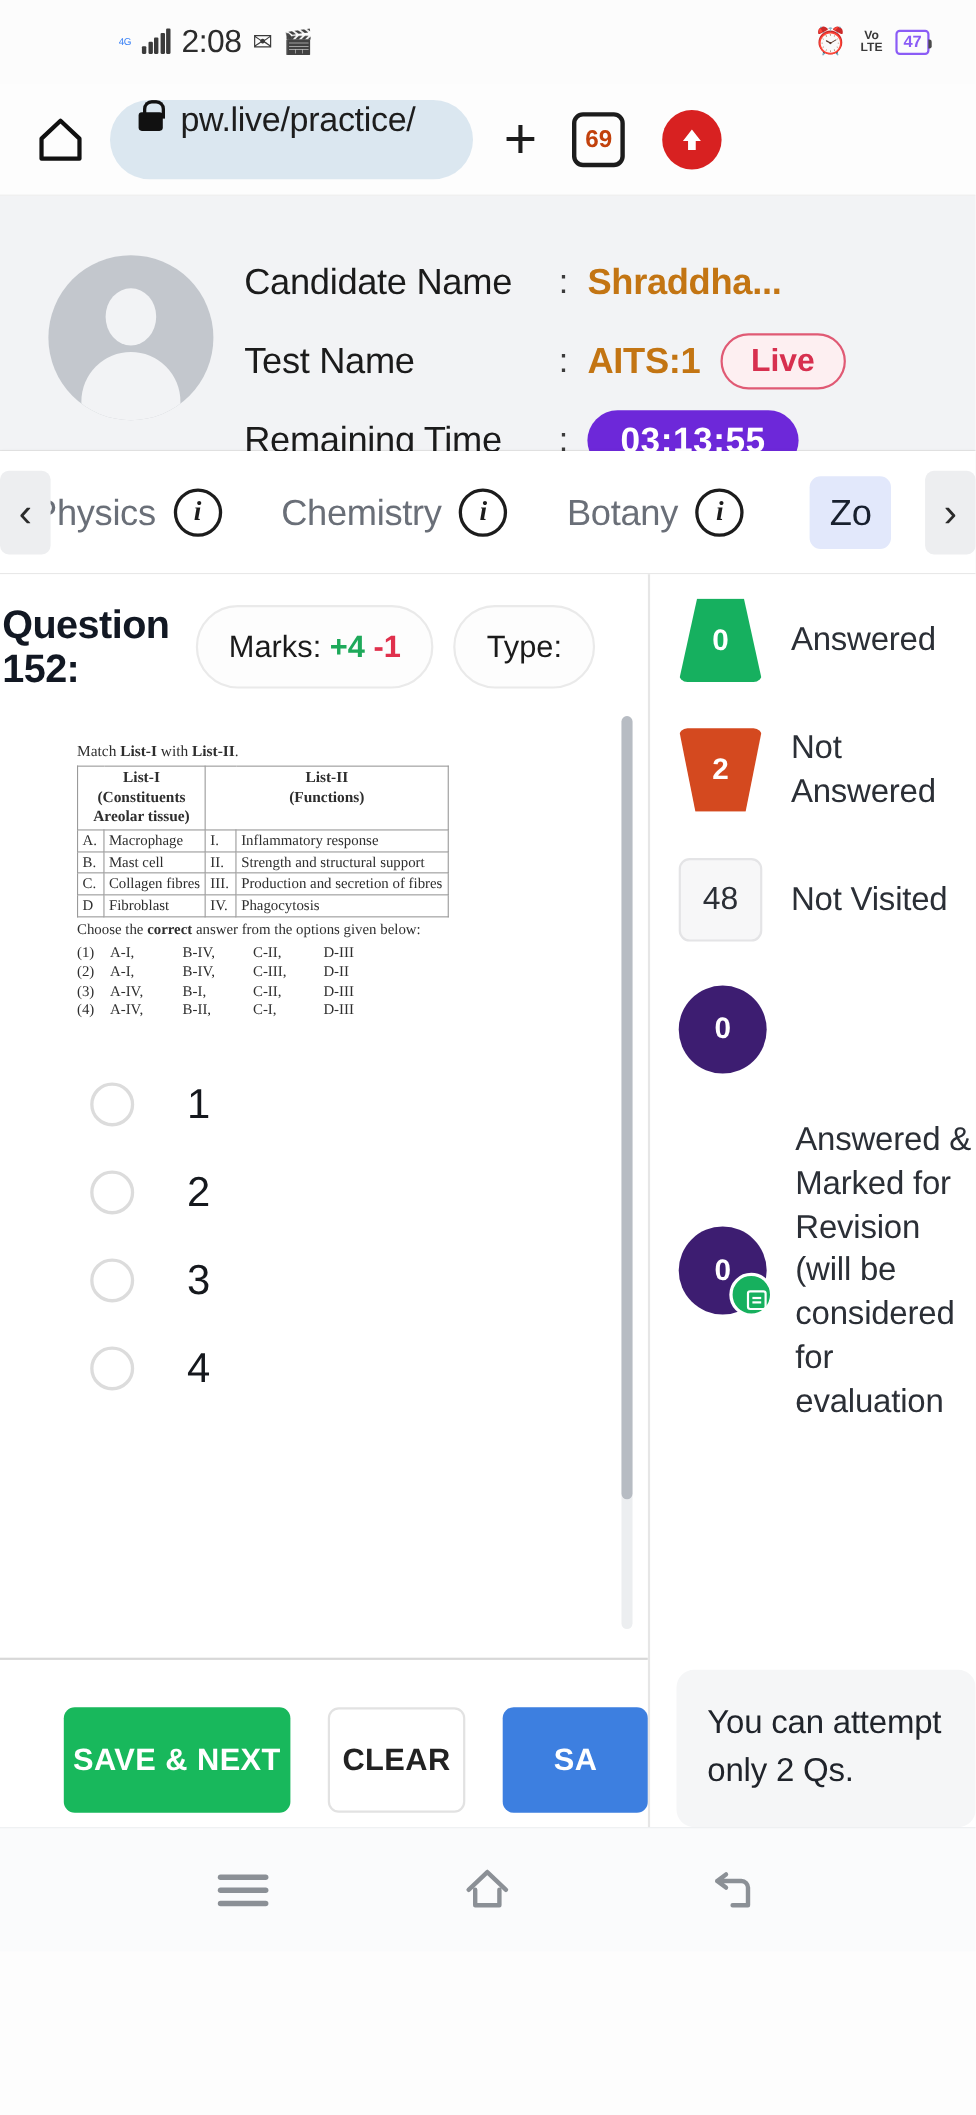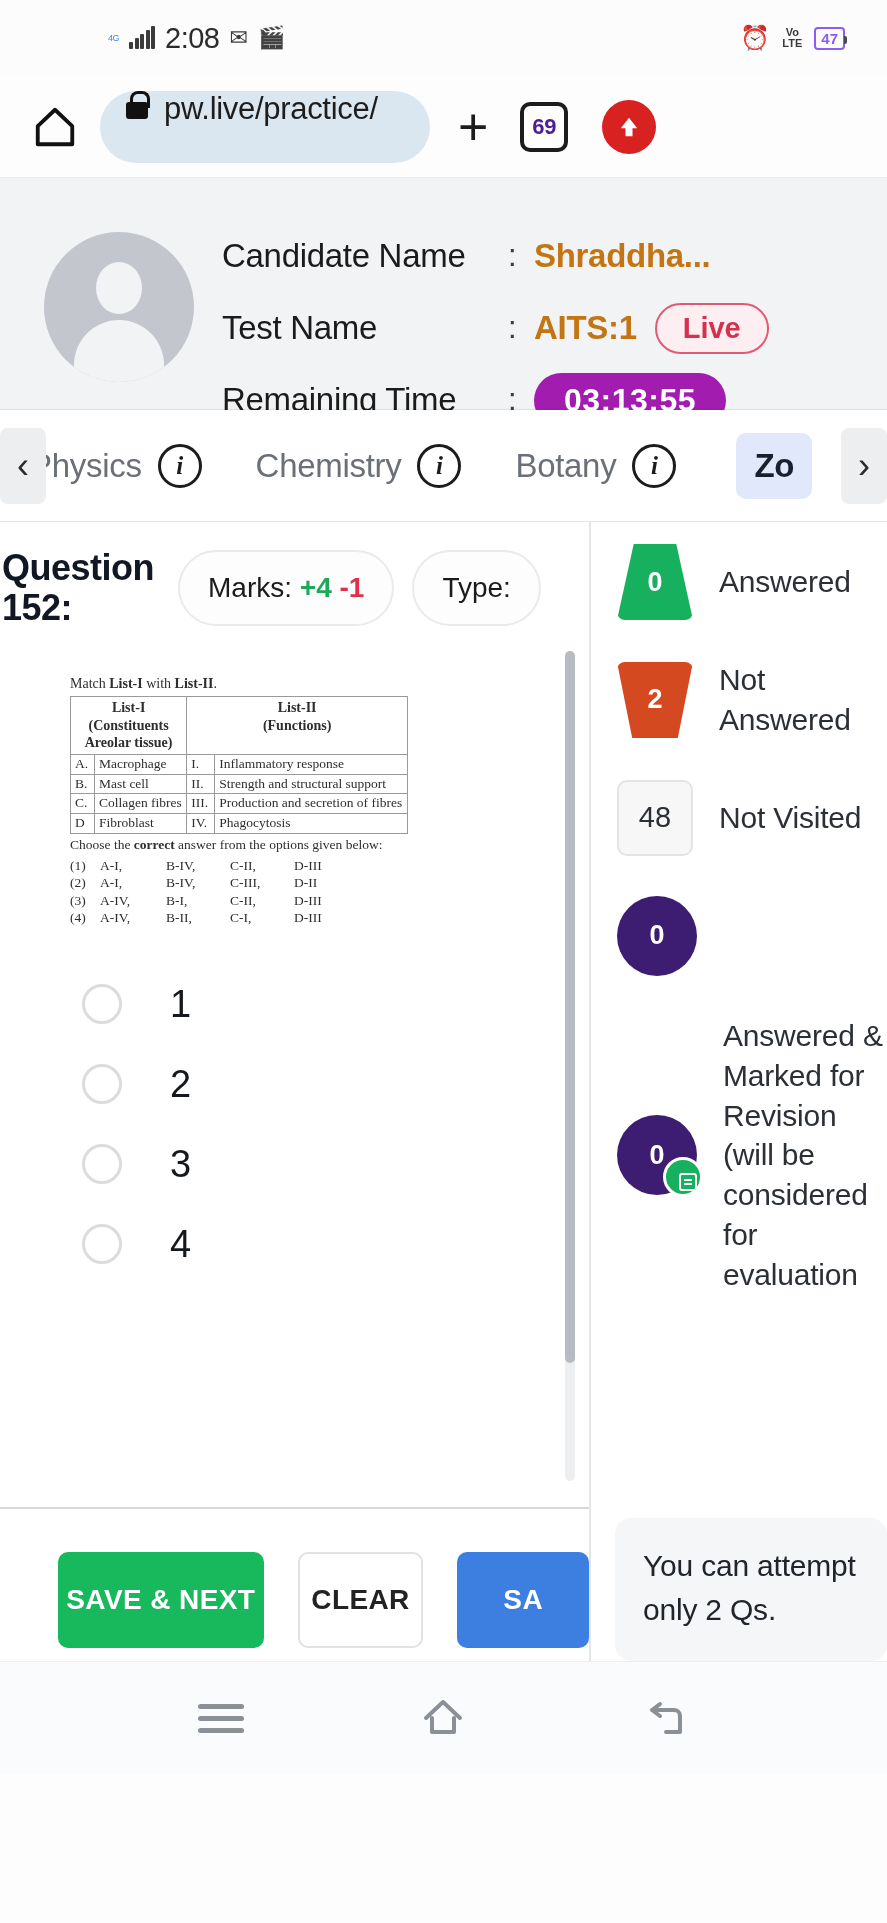--- a/index.html
+++ b/index.html
@@ -48,21 +48,21 @@
     padding: 0 26px; overflow: hidden;
   }
   .lock { width: 22px; height: 28px; position: relative; flex: 0 0 auto; }
   .lock:before{content:"";position:absolute;bottom:0;left:0;width:22px;height:17px;background:#111;border-radius:3px;}
   .lock:after{content:"";position:absolute;top:0;left:4px;width:14px;height:14px;border:3.5px solid #111;border-bottom:none;border-radius:8px 8px 0 0;}
   .urltext { font-size: 31px; color: #1d1d1d; white-space: nowrap; letter-spacing:-.3px;}
   .plus-btn { font-size: 52px; color: #1c1c1c; font-weight: 300; line-height: 40px; margin-left: 6px; }
   .tabcount {
     width: 48px; height: 50px; border: 4px solid #1c1c1c; border-radius: 10px;
     display: flex; align-items: center; justify-content: center;
-    font-size: 22px; font-weight: 700; color: #4c1d95; margin-left: 10px;
+    font-size: 22px; font-weight: 700; color: #c2410c; margin-left: 10px;
   }
   .updot {
     width: 54px; height: 54px; border-radius: 50%; background: #d82121;
     display: flex; align-items: center; justify-content: center; margin-left: 12px;
   }
   .updot svg { width: 28px; height: 28px; }
 
   
   .candpanel {
     background: #f2f3f5; padding: 28px 0 34px 14px; display: flex; align-items: flex-start;
@@ -78,35 +78,35 @@
   .candrow { display: flex; align-items: center; height: 72px; }
   .clabel { width: 286px; font-size: 33px; color: #1b1b1b; letter-spacing:-.3px;}
   .ccolon { width: 26px; font-size: 31px; color: #3b3b3b; }
   .cval { font-size: 33px; color: #c37513; font-weight: 700; letter-spacing:-.3px;}
   .livebadge {
     margin-left: 18px; border: 2.5px solid #e05a74; background: #fdeff1;
     color: #d7304f; font-size: 29px; font-weight: 600;
     border-radius: 30px; padding: 7px 26px; white-space: nowrap;
   }
   .timepill {
-    background: #a21caf; color: #fff; font-size: 32px; font-weight: 700;
+    background: #6d28d9; color: #fff; font-size: 32px; font-weight: 700;
     border-radius: 30px; padding: 9px 30px; letter-spacing: .5px; white-space: nowrap;
   }
 
   
   .tabsbar {
     position: relative; height: 112px; background: #fff;
     border-bottom: 1px solid #e6e6e6;
     box-shadow: 0 1px 4px rgba(0,0,0,.07);
     display: flex; align-items: center;
   }
   .tabs { display: flex; align-items: center; padding-left: 30px; gap: 54px; }
   .tab { display: flex; align-items: center; gap: 16px; white-space: nowrap; }
   .tab-label { font-size: 33px; color: #6a6f78; letter-spacing:-.3px;}
-  .tab.active .tab-label { color: #18202e; font-weight: 700; }
+  .tab.active .tab-label { color: #18202e; font-weight: 400; }
   .info-ico {
     width: 44px; height: 44px; border: 3px solid #1c1c1c; border-radius: 50%;
     display: flex; align-items: center; justify-content: center;
     font-size: 25px; font-style: italic; font-weight: 700; color: #1c1c1c;
     font-family: "Liberation Serif", serif;
   }
   .tab.active { background: #e2e8fb; border-radius: 10px; padding: 14px 18px; margin-left: 6px;}
   .scroll-arrow {
     position: absolute; top: 50%; transform: translateY(-50%);
     width: 46px; height: 76px; background: #edeef0; border-radius: 8px;

